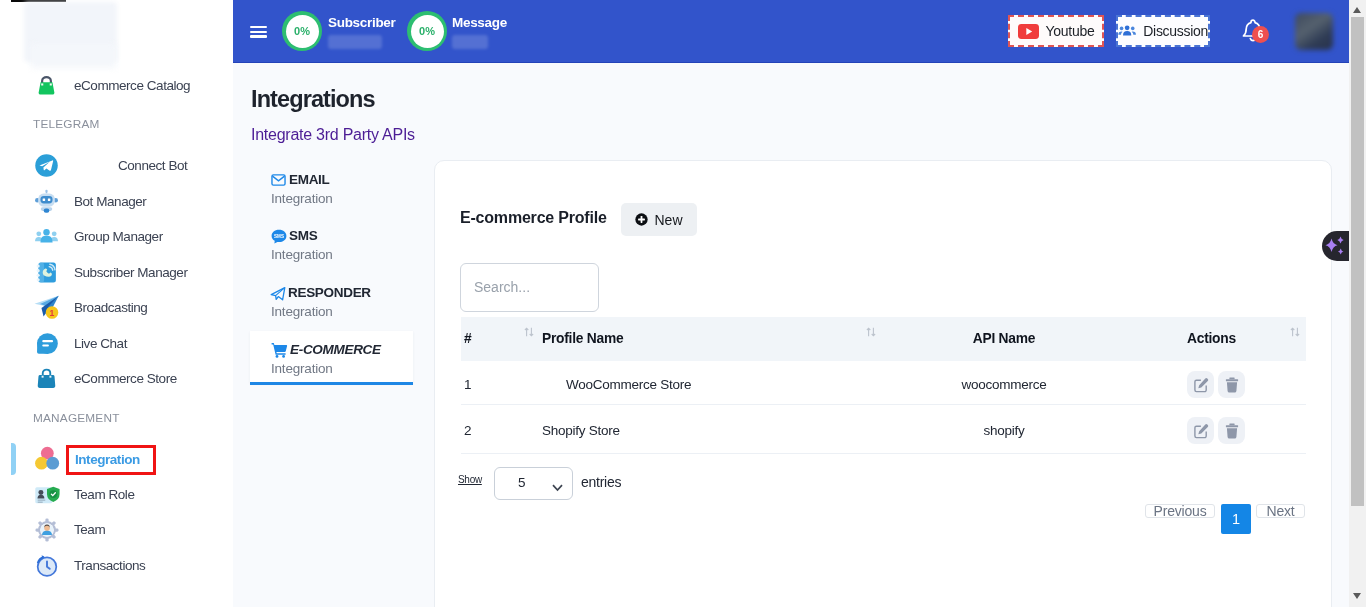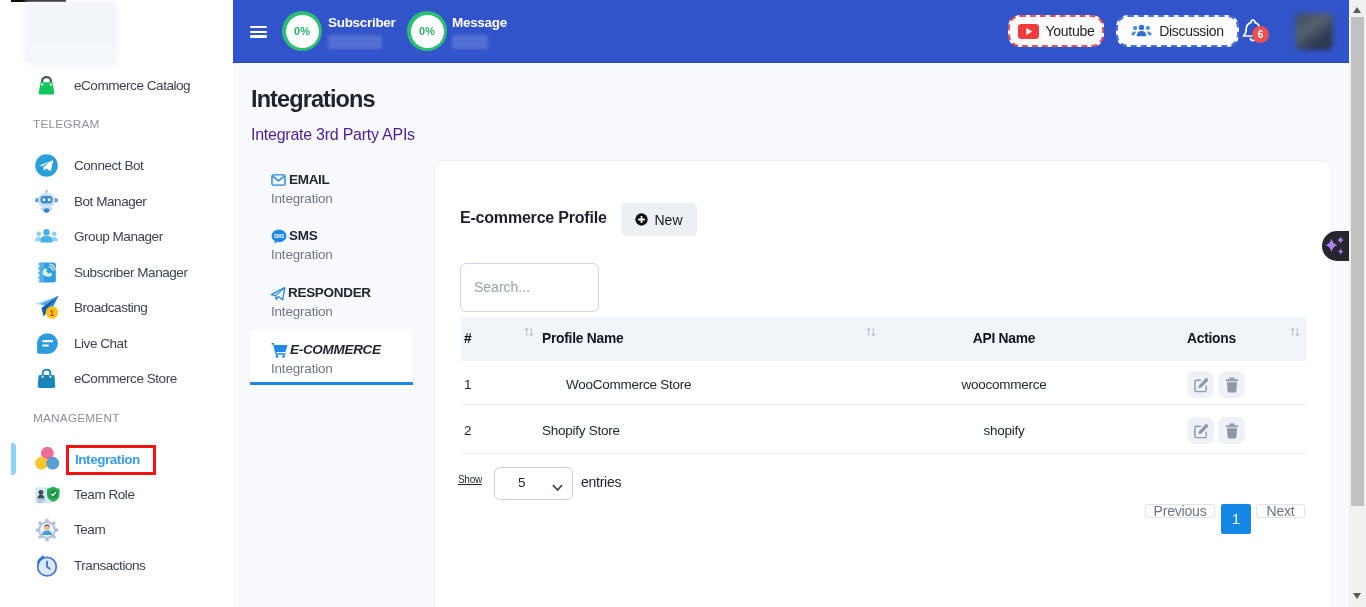--- a/index.html
+++ b/index.html
@@ -15,21 +15,21 @@
 
   
   #topbar { position:absolute; left:233px; top:0; width:1116px; height:63px; background:#3254cb; border-bottom:1px solid #2443b8; }
   .ham { position:absolute; left:17px; top:26px; width:16.5px; }
   .ham div { height:2.4px; background:#fff; margin-bottom:2.2px; border-radius:1px; }
   .ring { position:absolute; top:11px; width:40px; height:40px; border-radius:50%; background:#2dbe71; }
   .ring .in { position:absolute; left:3.5px; top:3.5px; width:33px; height:33px; border-radius:50%; background:#fff;
               display:flex; align-items:center; justify-content:center; font-size:11px; font-weight:bold; color:#2ab06a; }
   .tbl { position:absolute; top:15px; color:#fff; font-weight:bold; font-size:13.5px; letter-spacing:-0.3px; }
   .pill { position:absolute; top:35px; height:14px; border-radius:3px; background:rgba(255,255,255,.17); filter:blur(1.5px); }
-  .dashbtn { position:absolute; top:15px; height:32px; border-radius:12px; display:flex; align-items:center; justify-content:center;
+  .dashbtn { position:absolute; top:15px; height:32px; border-radius:0; display:flex; align-items:center; justify-content:center;
              font-size:14px; letter-spacing:-0.3px; color:#1c2027; }
 
   
   #content { position:absolute; left:233px; top:63px; width:1116px; height:544px; background:#f8fafd; }
   .subnav-label { position:absolute; font-size:13.5px; letter-spacing:-0.3px; font-weight:bold; color:#212733; }
   .subnav-sub { position:absolute; font-size:13.5px; letter-spacing:-0.2px; color:#717885; }
 
   
   #card { position:absolute; left:434px; top:160px; width:898px; height:500px; background:#fff; border:1px solid #e9edf2; border-radius:10px; }
 
@@ -62,21 +62,21 @@
         <rect x="15.1" y="10" width="2" height="2" fill="#f2f7f2"></rect>
 </svg></div>
   <div class="sideitem" style="top:78px;">eCommerce Catalog</div>
 
   <div class="sidehead" style="top:117px;">TELEGRAM</div>
 
   <div class="sideicon" style="top:153px;"><svg width="25" height="25" viewBox="0 0 24 24">
 <circle cx="12" cy="12" r="10.8" fill="#2b9fd8"></circle>
 <path d="M5.2 11.9 L17.6 7.1 q1 -.35 .75 .75 L16.3 16.4 q-.25 1 -1.2 .55 L11.9 14.8 l-1.6 1.6 q-.55 .5 -.95 -.15 l-.35 -2.4 6.1 -5.5 -7.3 4.4 z" fill="#fff"></path>
 </svg></div>
-  <div class="sideitem" style="top:158px;">Connect Bot</div>
+  <div class="sideitem" style="top:158px;margin-left:44px;">Connect Bot</div>
 
   <div class="sideicon" style="top:189px;"><svg width="25" height="25" viewBox="0 0 24 24">
 <rect x="11.2" y="1.8" width="1.6" height="2.4" fill="#9cc3e8"></rect>
         <circle cx="12" cy="1.8" r="1.1" fill="#9cc3e8"></circle>
 <circle cx="3.1" cy="10.8" r="2.1" fill="#5f9fd8"></circle>
         <circle cx="20.9" cy="10.8" r="2.1" fill="#5f9fd8"></circle>
 <rect x="4" y="4.4" width="16" height="12.6" rx="5.2" fill="#c7def2"></rect>
 <rect x="6.2" y="6.8" width="11.6" height="7" rx="3.2" fill="#3e8ccd"></rect>
 <rect x="8.3" y="9" width="2.4" height="2.4" rx="0.4" fill="#fff"></rect>
         <rect x="13.3" y="9" width="2.4" height="2.4" rx="0.4" fill="#fff"></rect>
@@ -202,21 +202,21 @@
   <div class="tbl" style="left:219px;">Message</div>
   <div class="pill" style="left:219px;width:36px;"></div>
 
   <div class="dashbtn" style="left:775px;width:96px;background:#fefbfb;border:2px dashed #e05555;">
       <svg width="21" height="15" viewBox="0 0 21 15">
         <rect width="21" height="15" rx="3.4" fill="#f03c3c"></rect>
         <path d="M8.3 4.1 L14.2 7.5 L8.3 10.9 z" fill="#fff"></path>
       </svg>
       <span style="margin-left:7px;">Youtube</span>
     </div>
-  <div class="dashbtn" style="left:883px;width:123px;background:#fdfdff;border:2px dashed #4a74d4;">
+  <div class="dashbtn" style="left:883px;width:94px;background:#fdfdff;border:2px dashed #4a74d4;">
       <svg width="21" height="16" viewBox="0 0 21 16">
         <circle cx="4.1" cy="5" r="2.1" fill="#4b87dd"></circle>
         <circle cx="16.9" cy="5" r="2.1" fill="#4b87dd"></circle>
         <path d="M.4 12.2 q0 -3.6 3.7 -3.6 l1.2 .3 q-1.9 1.5 -1.9 3.3 z" fill="#4b87dd"></path>
         <path d="M20.6 12.2 q0 -3.6 -3.7 -3.6 l-1.2 .3 q1.9 1.5 1.9 3.3 z" fill="#4b87dd"></path>
         <circle cx="10.5" cy="4.4" r="2.7" fill="#2e6fd6"></circle>
         <path d="M5.8 12.6 q0 -4.7 4.7 -4.7 t4.7 4.7 v.6 h-9.4 z" fill="#2e6fd6"></path>
       </svg>
       <span style="margin-left:7px;">Discussion</span>
     </div>

